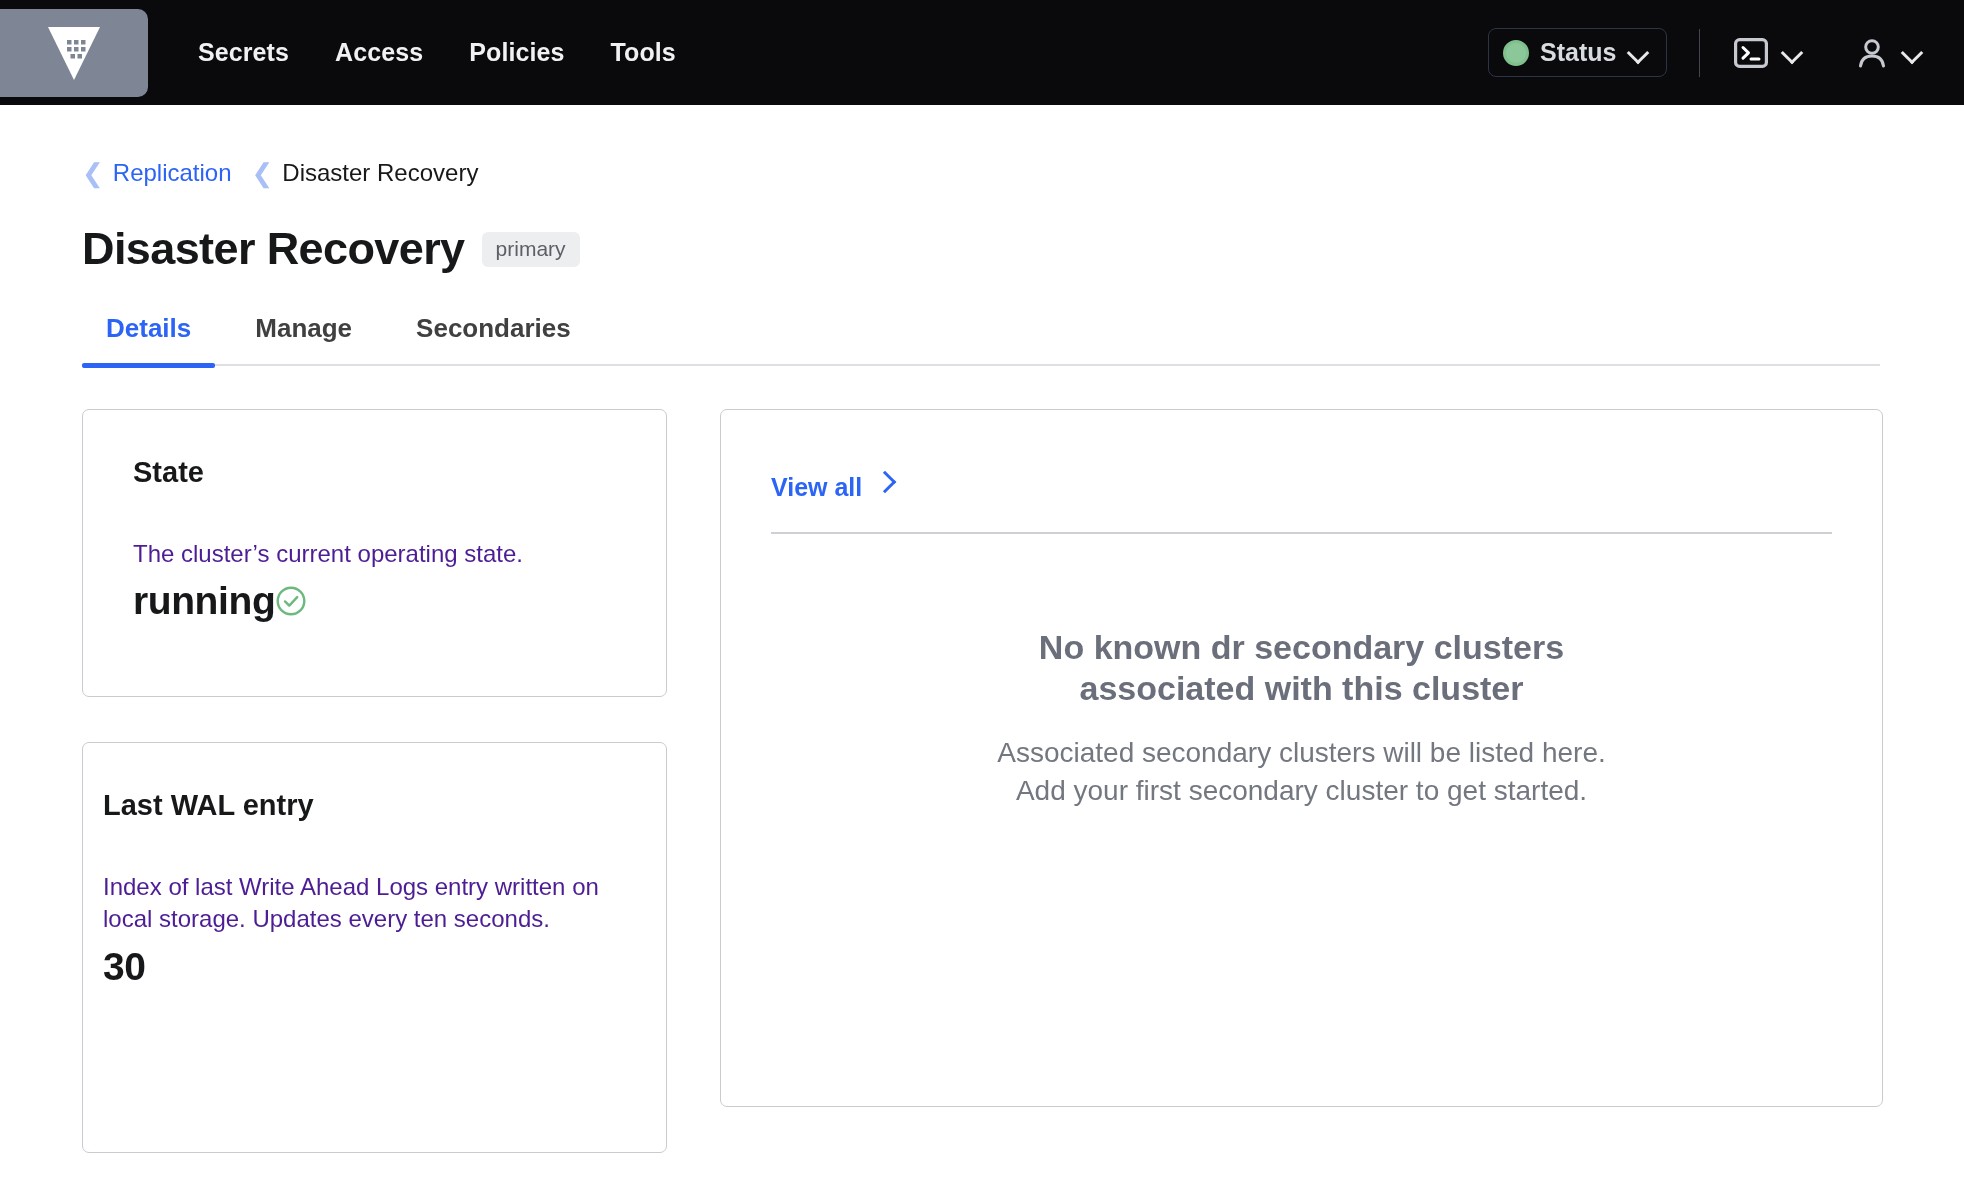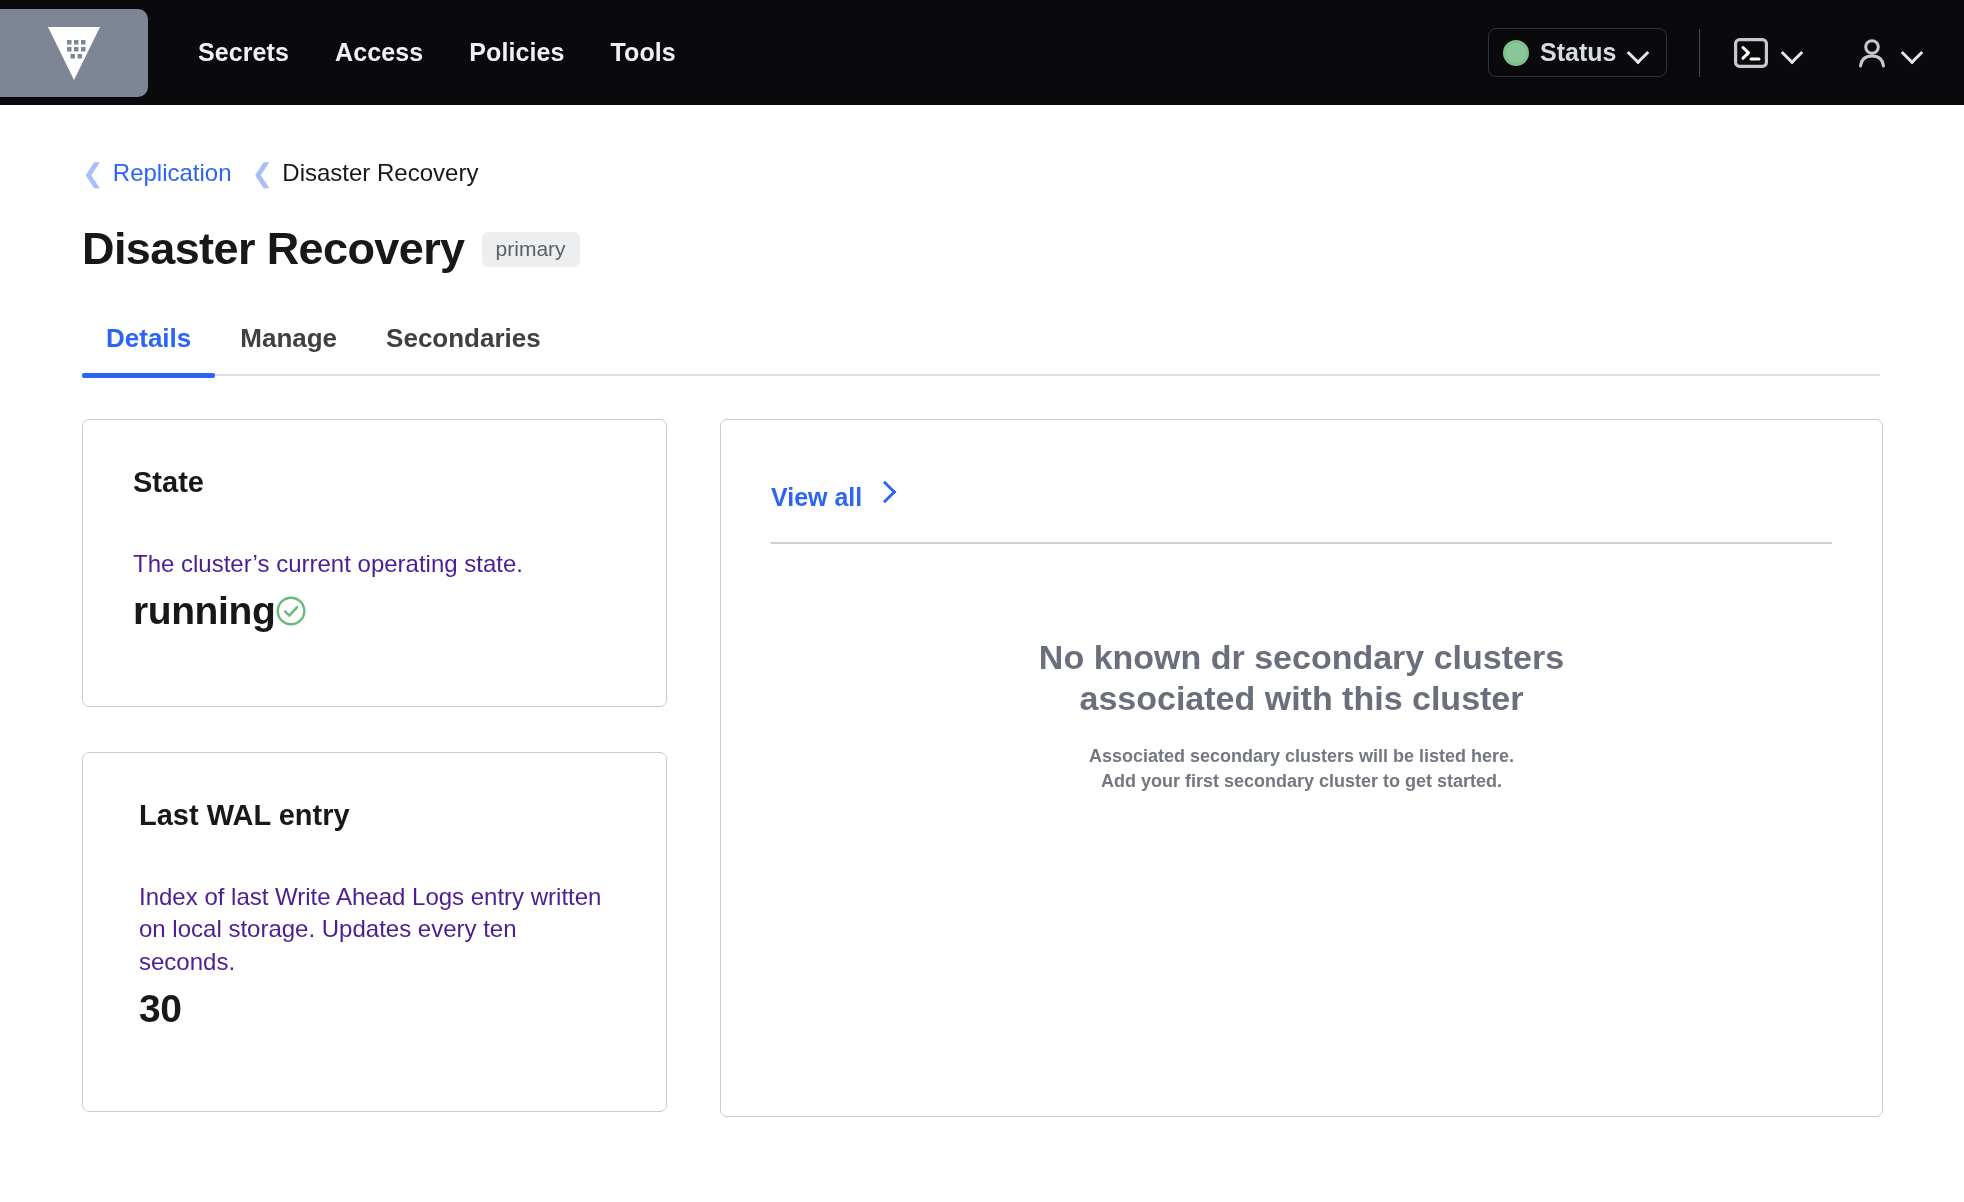--- a/index.html
+++ b/index.html
@@ -149,24 +149,24 @@
   .badge {
     background: #eceef0;
     color: #5c6066;
     font-size: 21px;
     border-radius: 6px;
     padding: 6px 14px 8px;
     line-height: 1;
   }
 
   .tabs {
-    margin-top: 48px;
+    margin-top: 38px;
     display: flex;
     align-items: flex-end;
-    gap: 1px;
+    gap: 16px;
     border-bottom: 2px solid #dedfe3;
     width: 1798px;
   }
   .tab {
     font-size: 26px;
     font-weight: 700;
     color: #404040;
     padding: 0 24px 20px;
     cursor: pointer;
     position: relative;
@@ -195,21 +195,21 @@
     display: flex;
     flex-direction: column;
     gap: 45px;
   }
   .card {
     border: 1.5px solid #c9cbd1;
     border-radius: 7px;
     background: #fff;
   }
   .card.state { height: 288px; padding: 46px 50px; }
-  .card.wal { height: 360px; padding: 46px 56px; }
+  .card.wal { height: 411px; padding: 46px 20px; }
 
   .card-title {
     font-size: 29px;
     font-weight: 700;
     color: #17181a;
   }
   .card-desc {
     font-size: 24px;
     color: #4c1d95;
     line-height: 1.35;
@@ -286,25 +286,24 @@
   }
   .empty-title {
     font-size: 34px;
     font-weight: 700;
     color: #6a6f7b;
     line-height: 1.22;
     max-width: 640px;
     margin: 0 auto;
   }
   .empty-sub {
-    font-size: 18px;
+    font-size: 28px;
     color: #73777f;
     line-height: 1.35;
     margin-top: 25px;
-    font-weight: bold;
   }
   .add-secondary-row {
     position: absolute;
     left: 50px;
     top: 540px;
     display: flex;
     align-items: center;
   }
   .add-secondary {
     color: #2c64f5;

